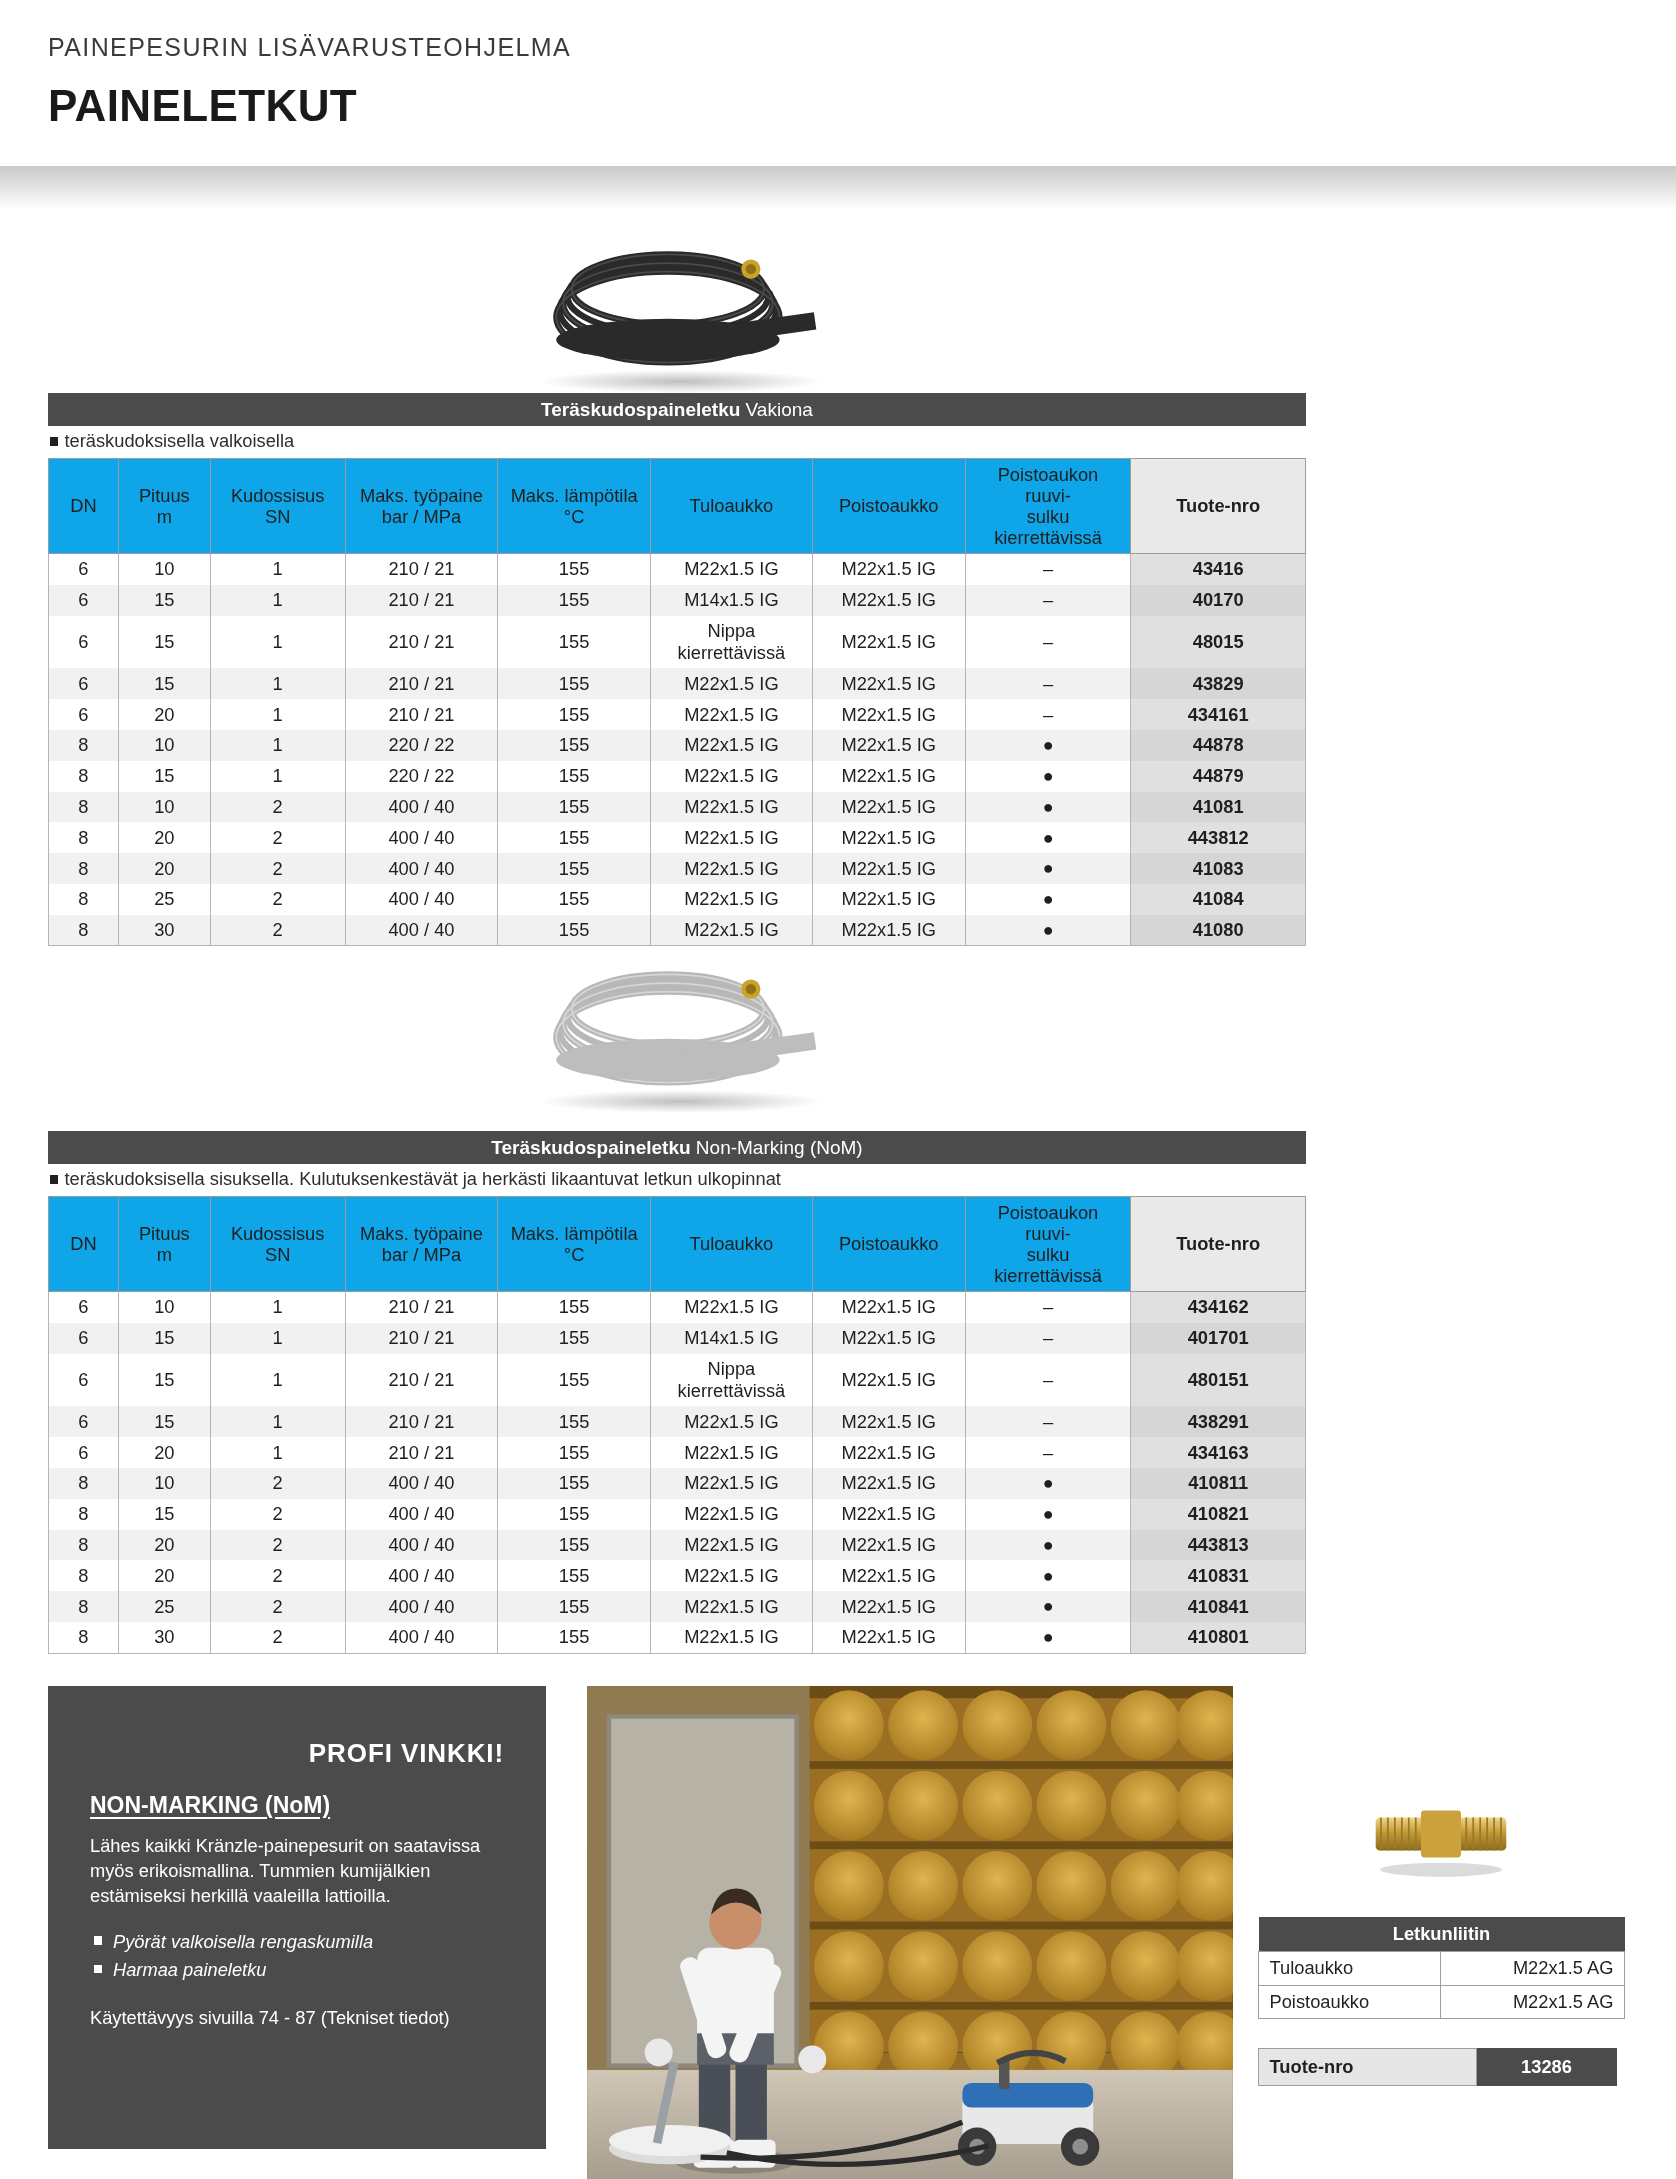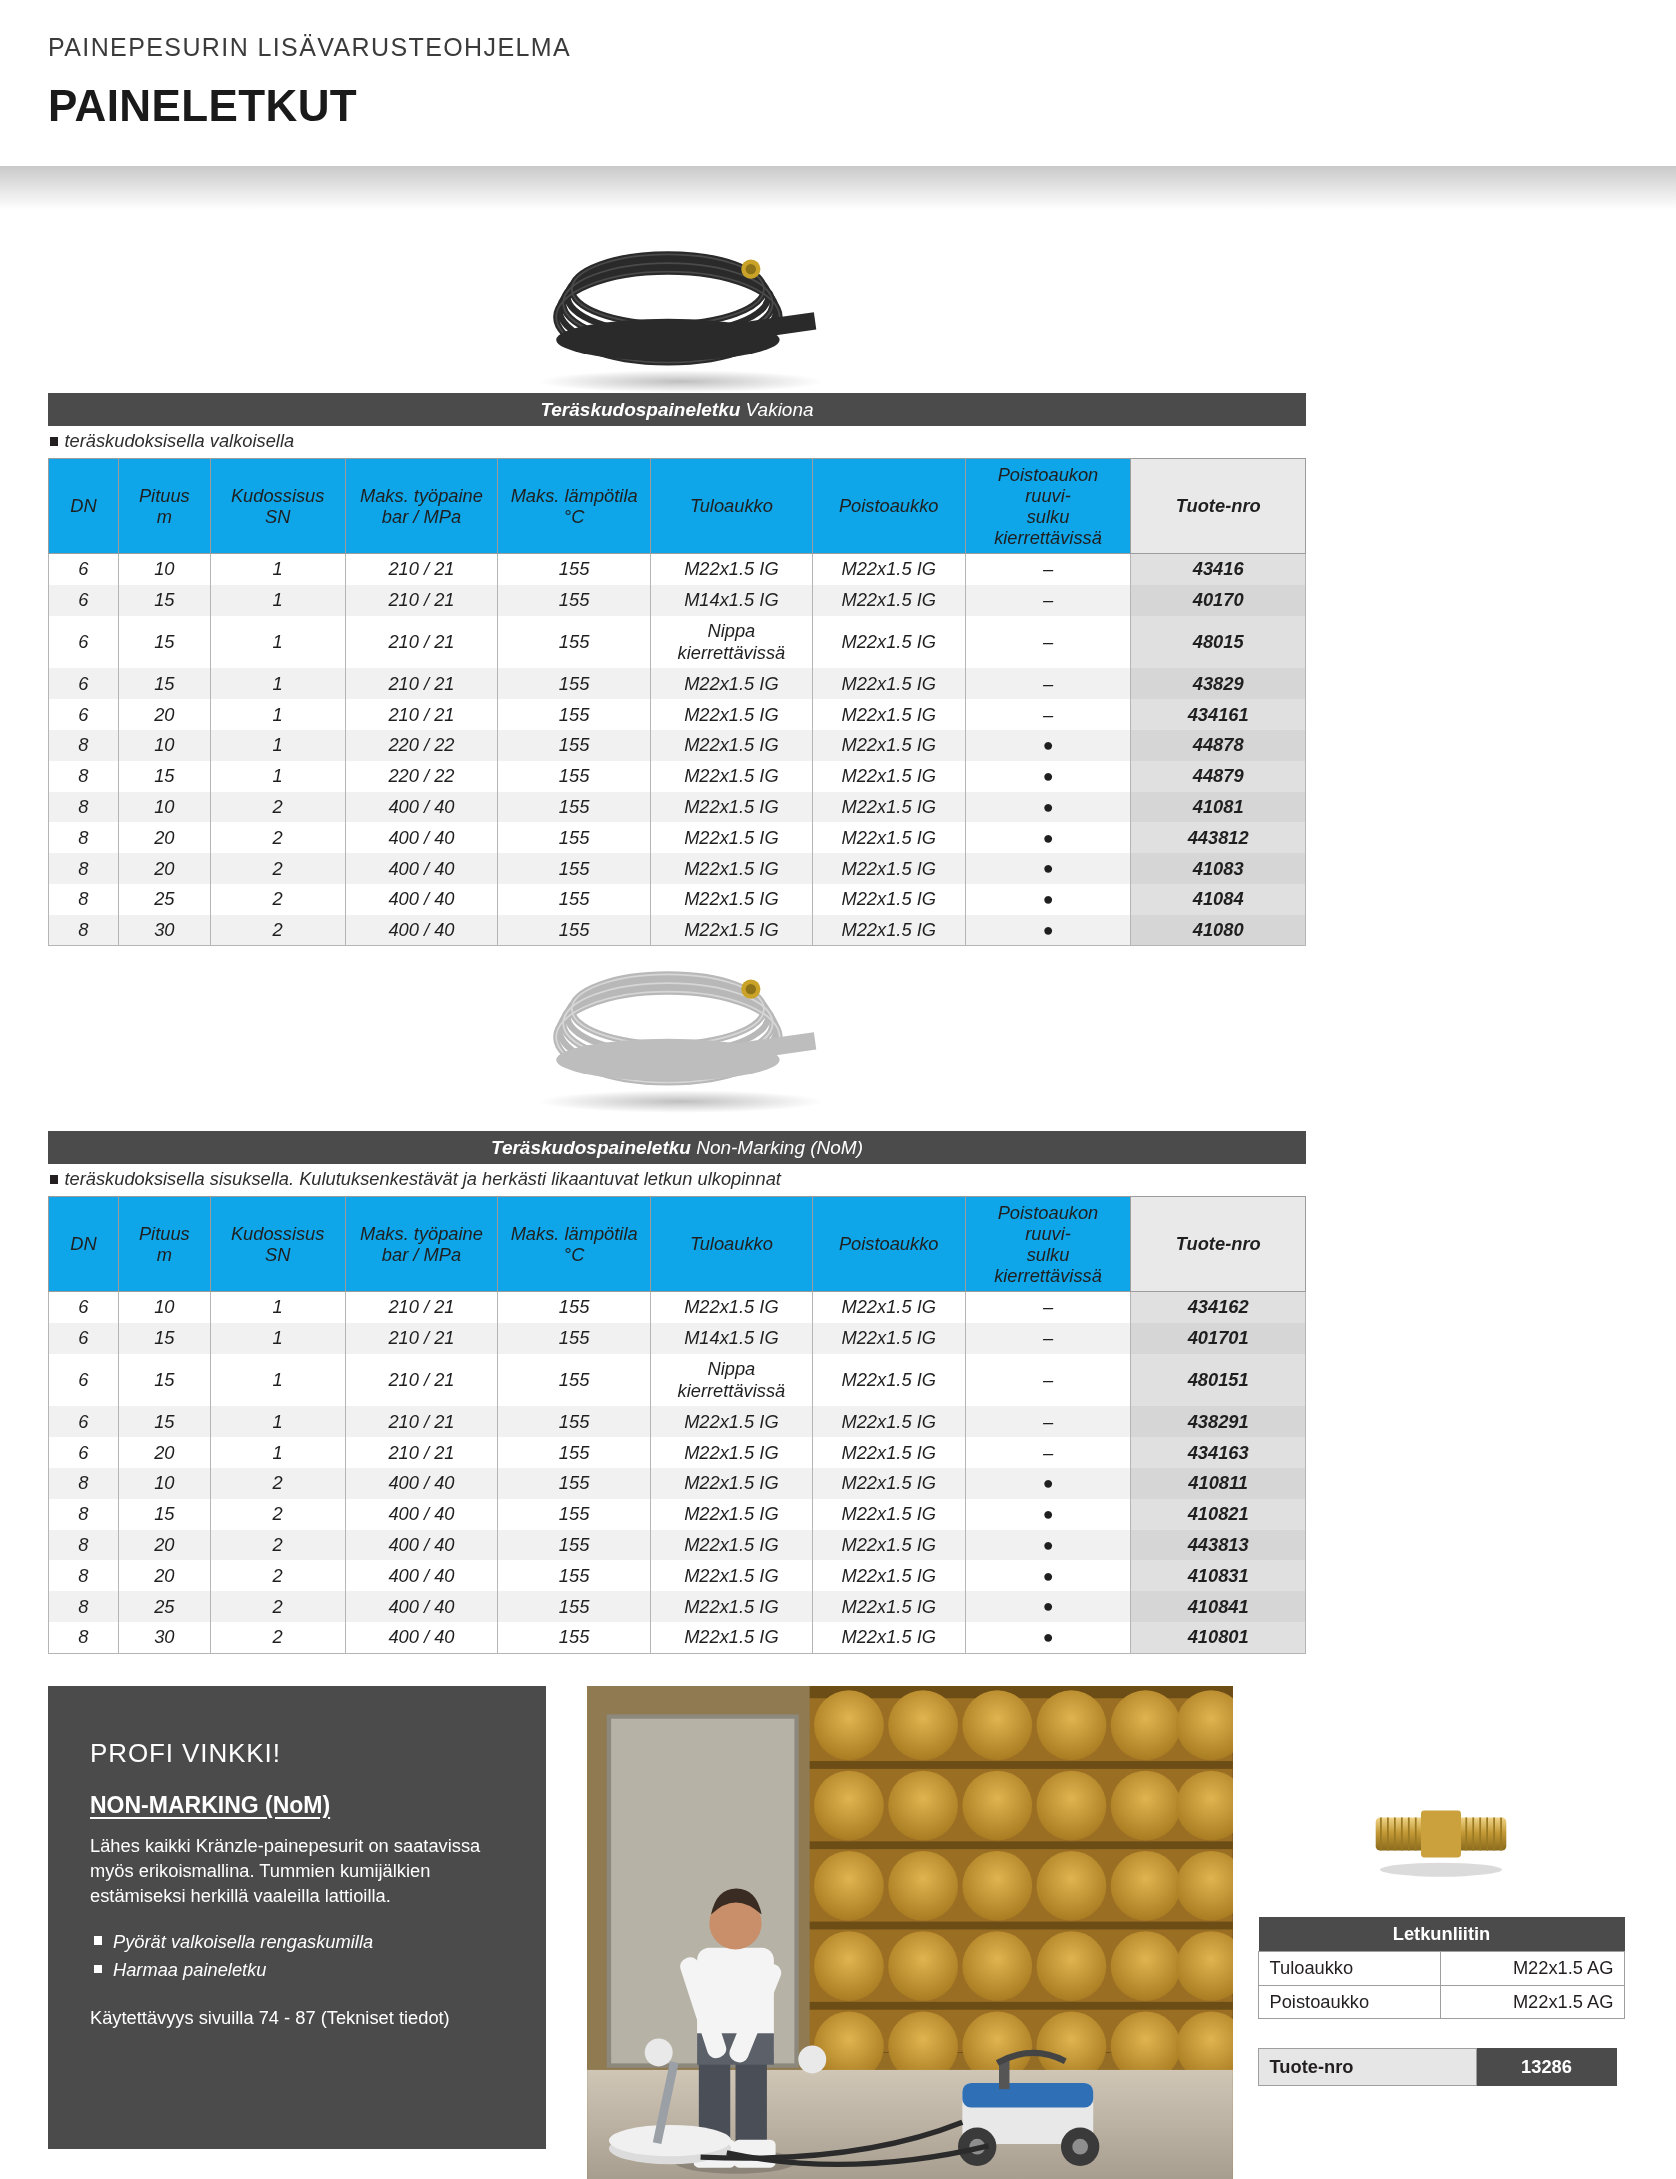--- a/index.html
+++ b/index.html
@@ -32,21 +32,21 @@
   
   .hose-wrap { position:absolute; }
   .hose-wrap .shadow {
     position:absolute; left:0; bottom:0; width:100%; height:23px;
     background:radial-gradient(ellipse at 50% 50%, rgba(0,0,0,0.25) 0%, rgba(0,0,0,0) 70%);
   }
   .coil { position:relative; width:100%; height:100%; }
   .coil svg { display:block; }
 
   
-  .block { position:absolute;font-style:italic; }
+  .block { position:absolute; }
   .band {
     background:#4b4b4b; color:#ffffff; height:33px; line-height:33px;
     text-align:center; font-size:19px;
     width:1258px;
   }
   .band b { font-weight:bold; }
   .band span { font-weight:400; }
   .subnote {
     font-size:18.3px; color:#2e2e2e; margin-top:4.4px; padding-left:1.7px;
   }
@@ -71,21 +71,21 @@
   table.spec td.art { background:#e0e0e0; font-weight:bold; }
   table.spec tr.alt td.art { background:#d6d6d6; }
   table.spec tr:last-child td { border-bottom:0.9px solid #b5b5b5; }
   table.spec tr:first-child td { border-top:none; }
   .dot { font-size:17.5px; line-height:1; }
 
   
   .profi {
     position:absolute; background:#4b4b4b; color:#ffffff;
   }
-  .profi h3 { margin:0; font-size:26px; font-weight:normal; letter-spacing:0.9px; }
+  .profi h3 { margin:0; font-size:26px; font-weight:bold; letter-spacing:0.9px;text-align:right; }
   .profi h4 {
     margin:23px 0 0 0; font-size:23px; font-weight:bold;
     text-decoration:underline; text-underline-offset:3.5px;
   }
   .profi p { margin:14px 0 0 0; font-size:18.3px; line-height:1.38; }
   .profi ul { margin:19px 0 0 0; padding:0; list-style:none; }
   .profi li { font-size:18.3px; line-height:1.55; padding-left:23px; position:relative;font-style:italic; }
   .profi li:before {
     content:""; position:absolute; left:3.5px; top:8.7px;
     width:8.7px; height:8.7px; background:#ffffff;

